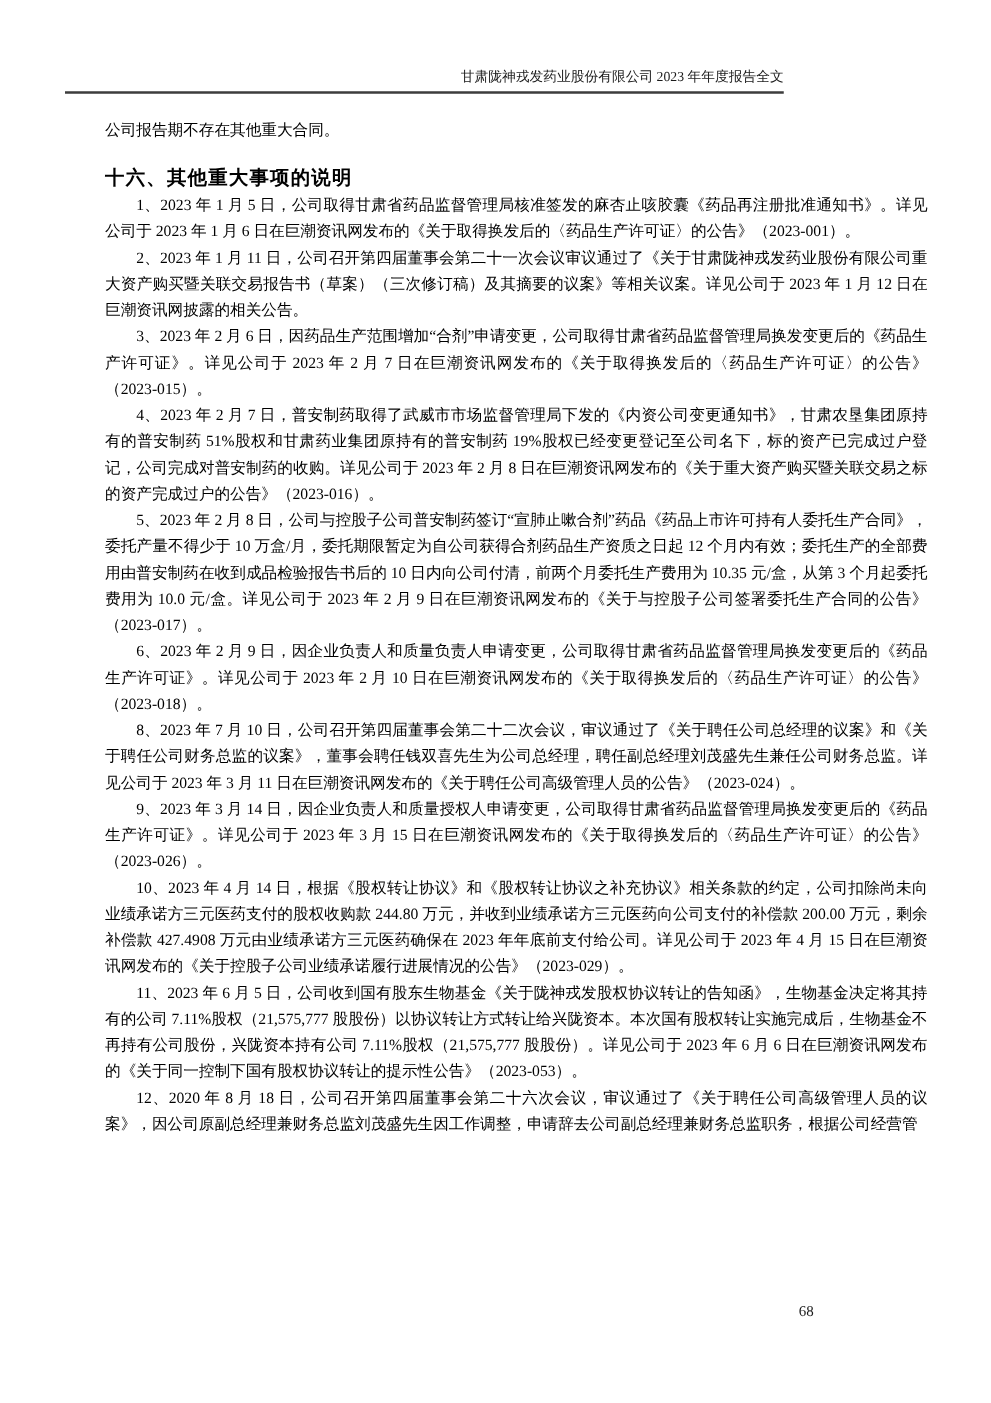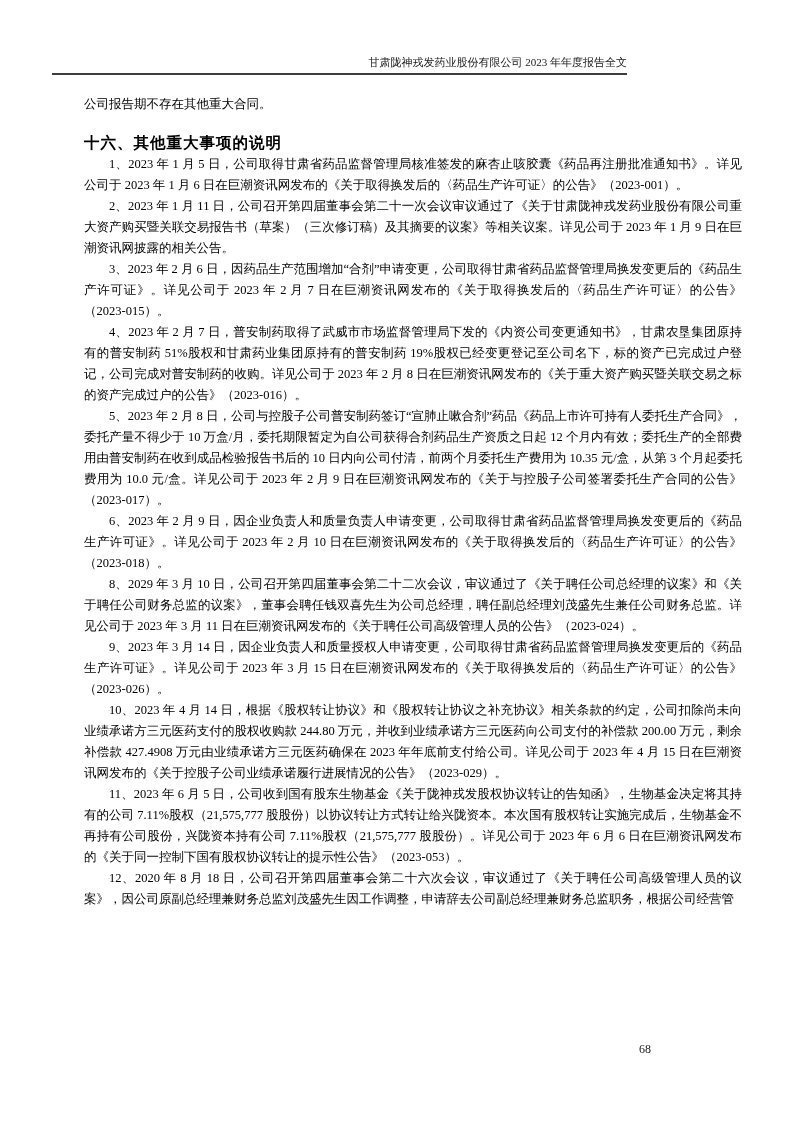--- a/index.html
+++ b/index.html
@@ -90,26 +90,26 @@
   </div>
 
   <div class="content">
 
     <p class="intro">公司报告期不存在其他重大合同。</p>
 
     <h2 class="section-title">十六、其他重大事项的说明</h2>
 
 
     <p class="para">1、2023 年 1 月 5 日，公司取得甘肃省药品监督管理局核准签发的麻杏止咳胶囊《药品再注册批准通知书》。详见公司于 2023 年 1 月 6 日在巨潮资讯网发布的《关于取得换发后的〈药品生产许可证〉的公告》（2023-001）。</p>
-    <p class="para">2、2023 年 1 月 11 日，公司召开第四届董事会第二十一次会议审议通过了《关于甘肃陇神戎发药业股份有限公司重大资产购买暨关联交易报告书（草案）（三次修订稿）及其摘要的议案》等相关议案。详见公司于 2023 年 1 月 9 日在巨潮资讯网披露的相关公告。</p>
+    <p class="para">2、2023 年 1 月 11 日，公司召开第四届董事会第二十一次会议审议通过了《关于甘肃陇神戎发药业股份有限公司重大资产购买暨关联交易报告书（草案）（三次修订稿）及其摘要的议案》等相关议案。详见公司于 2023 年 1 月 12 日在巨潮资讯网披露的相关公告。</p>
     <p class="para">3、2023 年 2 月 6 日，因药品生产范围增加“合剂”申请变更，公司取得甘肃省药品监督管理局换发变更后的《药品生产许可证》。详见公司于 2023 年 2 月 7 日在巨潮资讯网发布的《关于取得换发后的〈药品生产许可证〉的公告》（2023-015）。</p>
     <p class="para">4、2023 年 2 月 7 日，普安制药取得了武威市市场监督管理局下发的《内资公司变更通知书》，甘肃农垦集团原持有的普安制药 51%股权和甘肃药业集团原持有的普安制药 19%股权已经变更登记至公司名下，标的资产已完成过户登记，公司完成对普安制药的收购。详见公司于 2023 年 2 月 8 日在巨潮资讯网发布的《关于重大资产购买暨关联交易之标的资产完成过户的公告》（2023-016）。</p>
     <p class="para">5、2023 年 2 月 8 日，公司与控股子公司普安制药签订“宣肺止嗽合剂”药品《药品上市许可持有人委托生产合同》，委托产量不得少于 10 万盒/月，委托期限暂定为自公司获得合剂药品生产资质之日起 12 个月内有效；委托生产的全部费用由普安制药在收到成品检验报告书后的 10 日内向公司付清，前两个月委托生产费用为 10.35 元/盒，从第 3 个月起委托费用为 10.0 元/盒。详见公司于 2023 年 2 月 9 日在巨潮资讯网发布的《关于与控股子公司签署委托生产合同的公告》（2023-017）。</p>
     <p class="para">6、2023 年 2 月 9 日，因企业负责人和质量负责人申请变更，公司取得甘肃省药品监督管理局换发变更后的《药品生产许可证》。详见公司于 2023 年 2 月 10 日在巨潮资讯网发布的《关于取得换发后的〈药品生产许可证〉的公告》（2023-018）。</p>
-    <p class="para">8、2029 年 3 月 10 日，公司召开第四届董事会第二十二次会议，审议通过了《关于聘任公司总经理的议案》和《关于聘任公司财务总监的议案》，董事会聘任钱双喜先生为公司总经理，聘任副总经理刘茂盛先生兼任公司财务总监。详见公司于 2023 年 3 月 11 日在巨潮资讯网发布的《关于聘任公司高级管理人员的公告》（2023-024）。</p>
+    <p class="para">8、2023 年 7 月 10 日，公司召开第四届董事会第二十二次会议，审议通过了《关于聘任公司总经理的议案》和《关于聘任公司财务总监的议案》，董事会聘任钱双喜先生为公司总经理，聘任副总经理刘茂盛先生兼任公司财务总监。详见公司于 2023 年 3 月 11 日在巨潮资讯网发布的《关于聘任公司高级管理人员的公告》（2023-024）。</p>
     <p class="para">9、2023 年 3 月 14 日，因企业负责人和质量授权人申请变更，公司取得甘肃省药品监督管理局换发变更后的《药品生产许可证》。详见公司于 2023 年 3 月 15 日在巨潮资讯网发布的《关于取得换发后的〈药品生产许可证〉的公告》（2023-026）。</p>
     <p class="para">10、2023 年 4 月 14 日，根据《股权转让协议》和《股权转让协议之补充协议》相关条款的约定，公司扣除尚未向业绩承诺方三元医药支付的股权收购款 244.80 万元，并收到业绩承诺方三元医药向公司支付的补偿款 200.00 万元，剩余补偿款 427.4908 万元由业绩承诺方三元医药确保在 2023 年年底前支付给公司。详见公司于 2023 年 4 月 15 日在巨潮资讯网发布的《关于控股子公司业绩承诺履行进展情况的公告》（2023-029）。</p>
     <p class="para">11、2023 年 6 月 5 日，公司收到国有股东生物基金《关于陇神戎发股权协议转让的告知函》，生物基金决定将其持有的公司 7.11%股权（21,575,777 股股份）以协议转让方式转让给兴陇资本。本次国有股权转让实施完成后，生物基金不再持有公司股份，兴陇资本持有公司 7.11%股权（21,575,777 股股份）。详见公司于 2023 年 6 月 6 日在巨潮资讯网发布的《关于同一控制下国有股权协议转让的提示性公告》（2023-053）。</p>
     <p class="para">12、2020 年 8 月 18 日，公司召开第四届董事会第二十六次会议，审议通过了《关于聘任公司高级管理人员的议案》，因公司原副总经理兼财务总监刘茂盛先生因工作调整，申请辞去公司副总经理兼财务总监职务，根据公司经营管</p>
 
   </div>
 
   <div class="page-number">68</div>
 
 </div>

